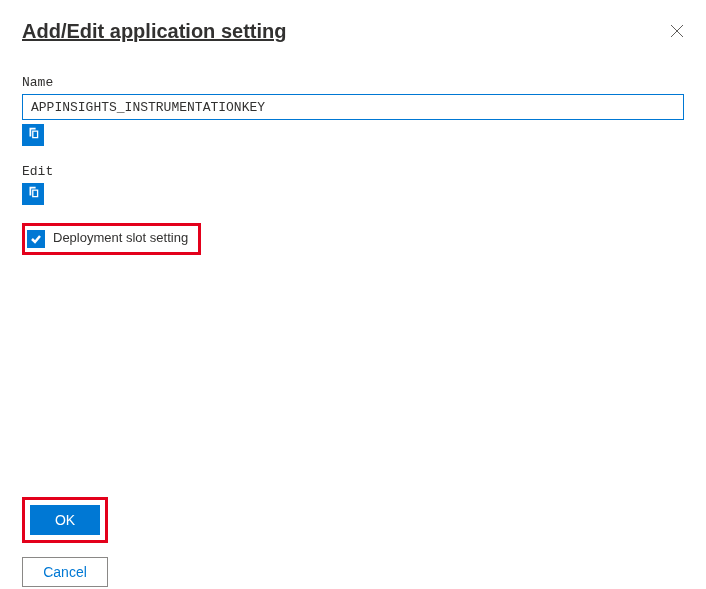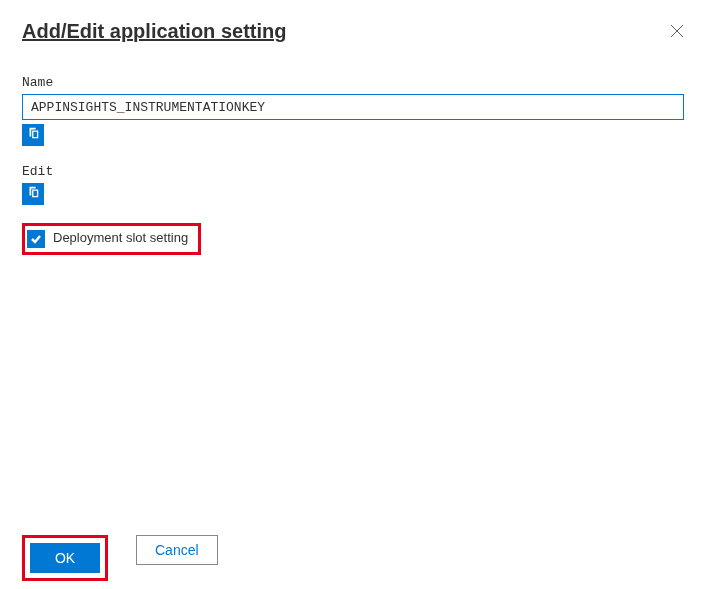--- a/index.html
+++ b/index.html
@@ -51,24 +51,25 @@
       display: flex; align-items: center; justify-content: center;
       margin-right: 8px;
       cursor: pointer;
     }
     .checkbox svg { width: 12px; height: 12px; stroke: #fff; stroke-width: 2.5; fill: none; }
     .checkbox-label { font-size: 13px; }
     .highlight-red { border: 3px solid #e3001b; }
     .highlight-red.checkbox-highlight { padding: 4px 10px 4px 2px; }
     .footer {
       position: absolute;
-      bottom: 8px;
+      bottom: 2px;
       left: 22px;
       display: flex;
-      gap: 28px;
+      gap: 14px;
+      flex-direction: column;
     }
     .btn {
       min-width: 70px;
       height: 30px;
       padding: 0 18px;
       font-size: 14px;
       cursor: pointer;
       display: inline-flex;
       align-items: center;
       justify-content: center;

